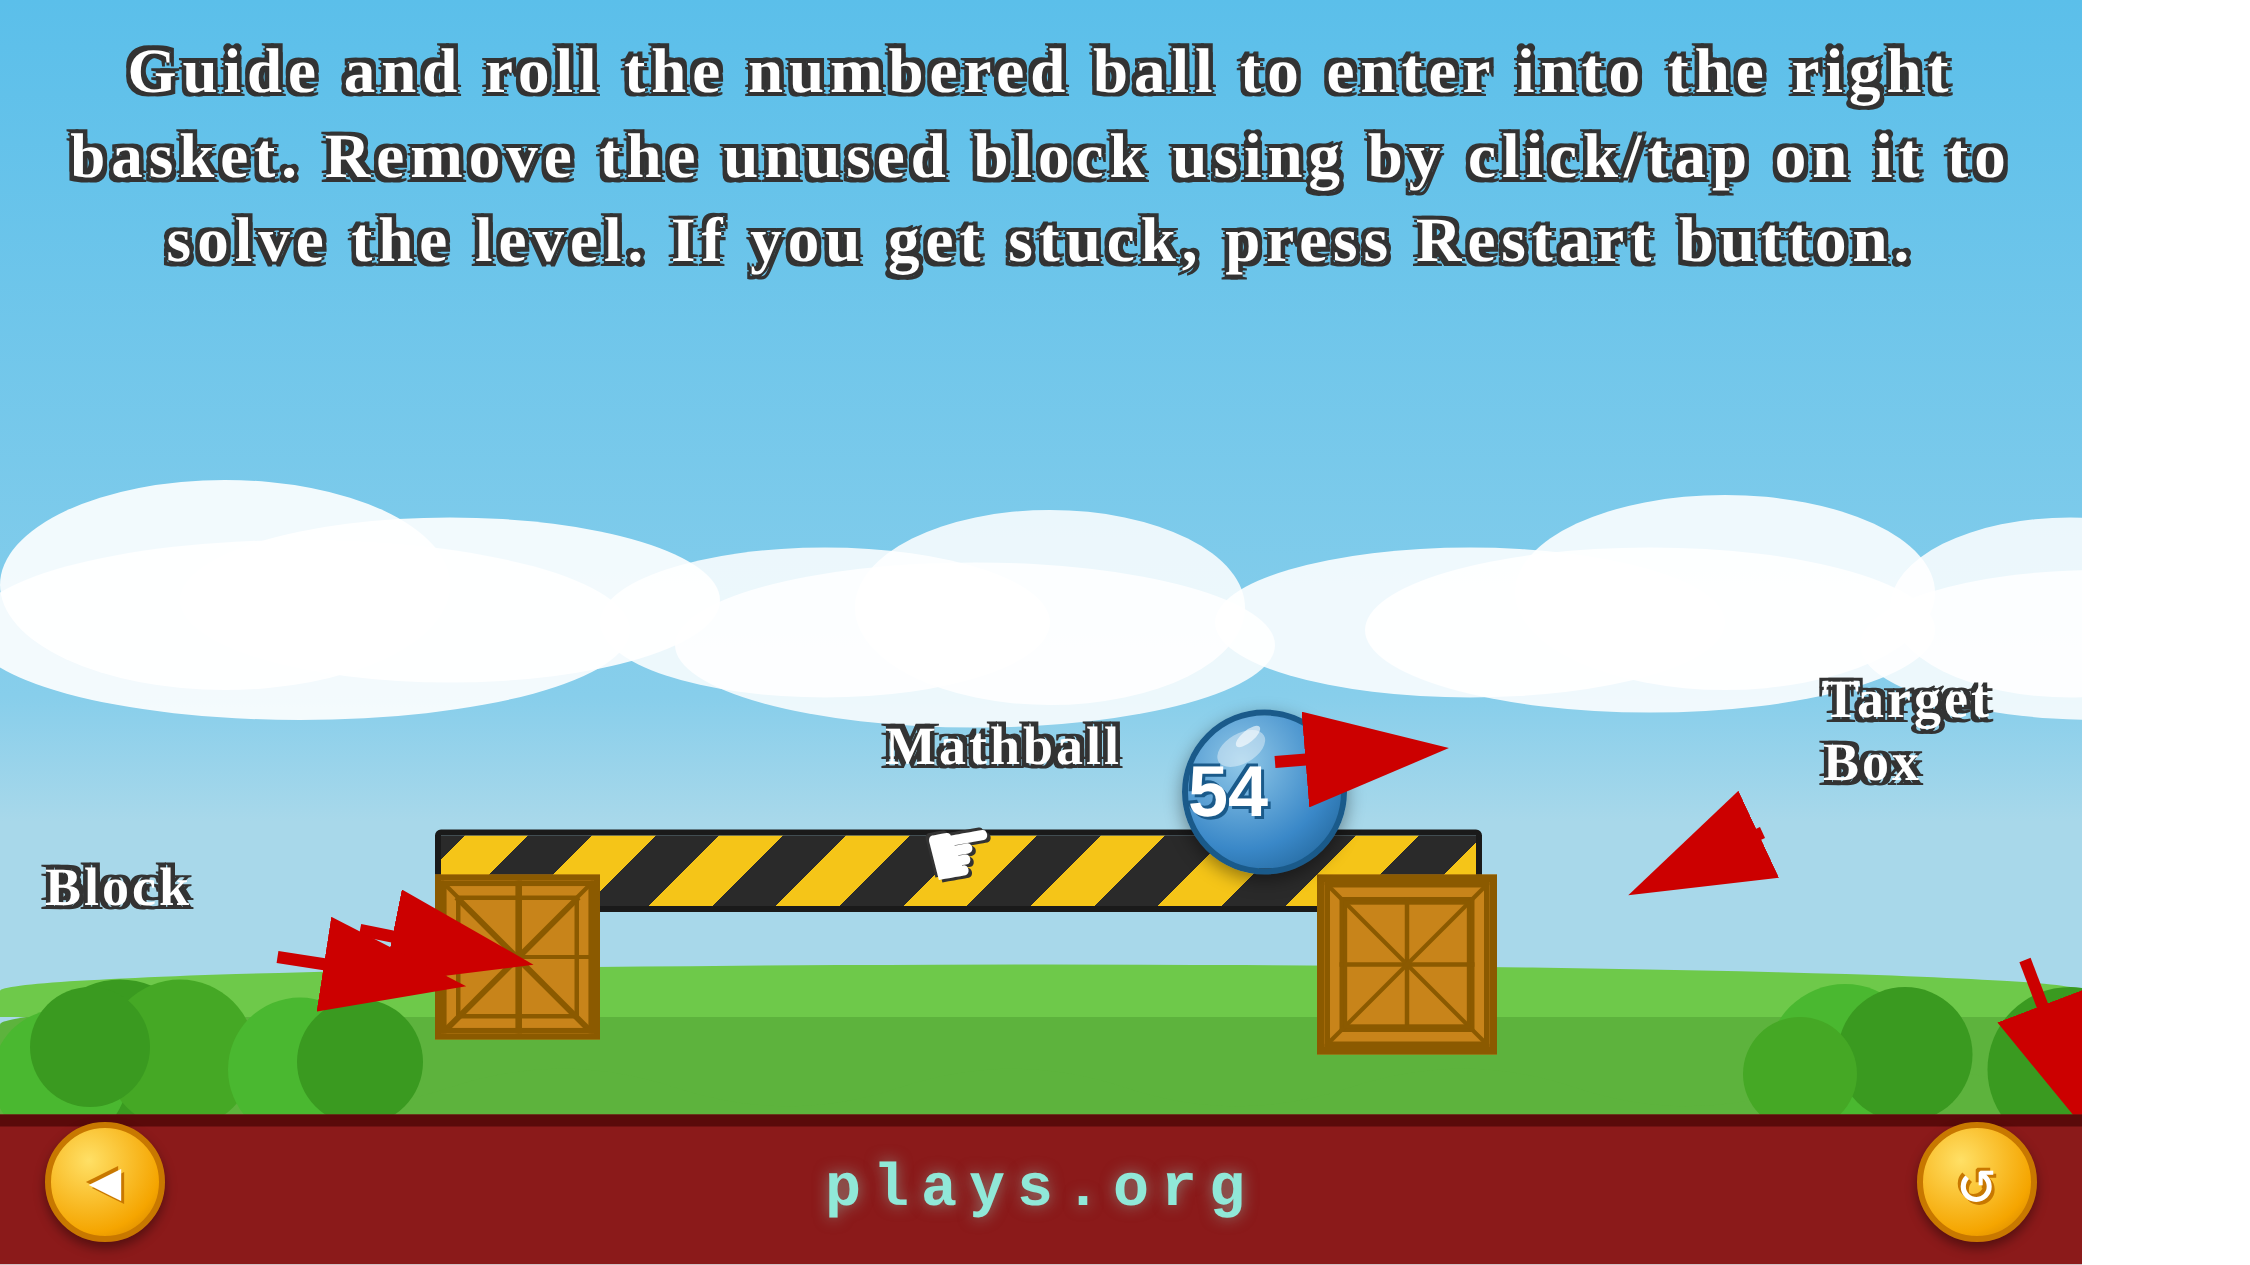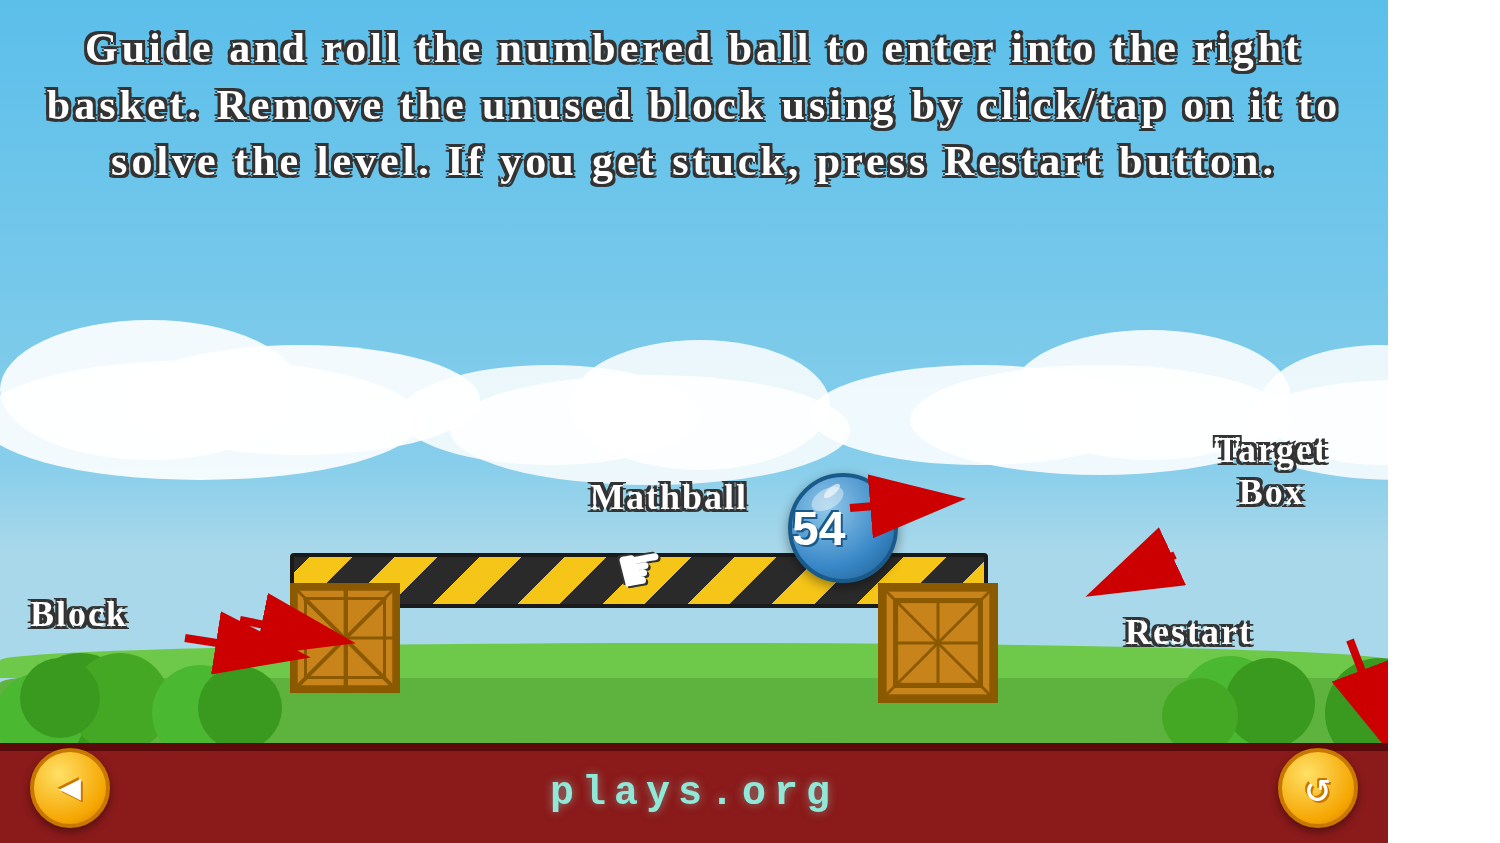--- a/index.html
+++ b/index.html
@@ -485,31 +485,28 @@
 
     <div id="mathball">
       <span id="mathball-number">54</span>
     </div>
   </div>
 
   <div class="label-text" style="right: 640px; bottom: 325px; margin-top: 16px;">
     <span>Mathball</span>
   </div>
 
-  <div class="label-text" style="right: 60px; bottom: 330px; text-align:center;">
+  <div class="label-text" style="right: 60px; bottom: 314px; text-align:left;">
     <span>Target<br>Box</span>
   </div>
 
-  <div class="label-text" style="left: 30px; bottom: 208px; text-align: center;">
+  <div class="label-text" style="left: 30px; bottom: 231px; text-align: center;">
     <span>Block</span>
   </div>
 
-  <div class="label-text" style="right: 135px; bottom: 190px;">
-    <span>Restart</span>
-  </div>
 
   <svg id="arrows-svg" viewBox="0 0 1500 843">
     <defs>
       <marker id="arrowhead-red" markerWidth="12" markerHeight="8" refX="10" refY="4" orient="auto">
         <polygon points="0 0, 12 4, 0 8" fill="#cc0000"></polygon>
       </marker>
     </defs>
 
     <line x1="850" y1="508" x2="950" y2="500" stroke="#cc0000" stroke-width="8" marker-end="url(#arrowhead-red)"></line>
 

